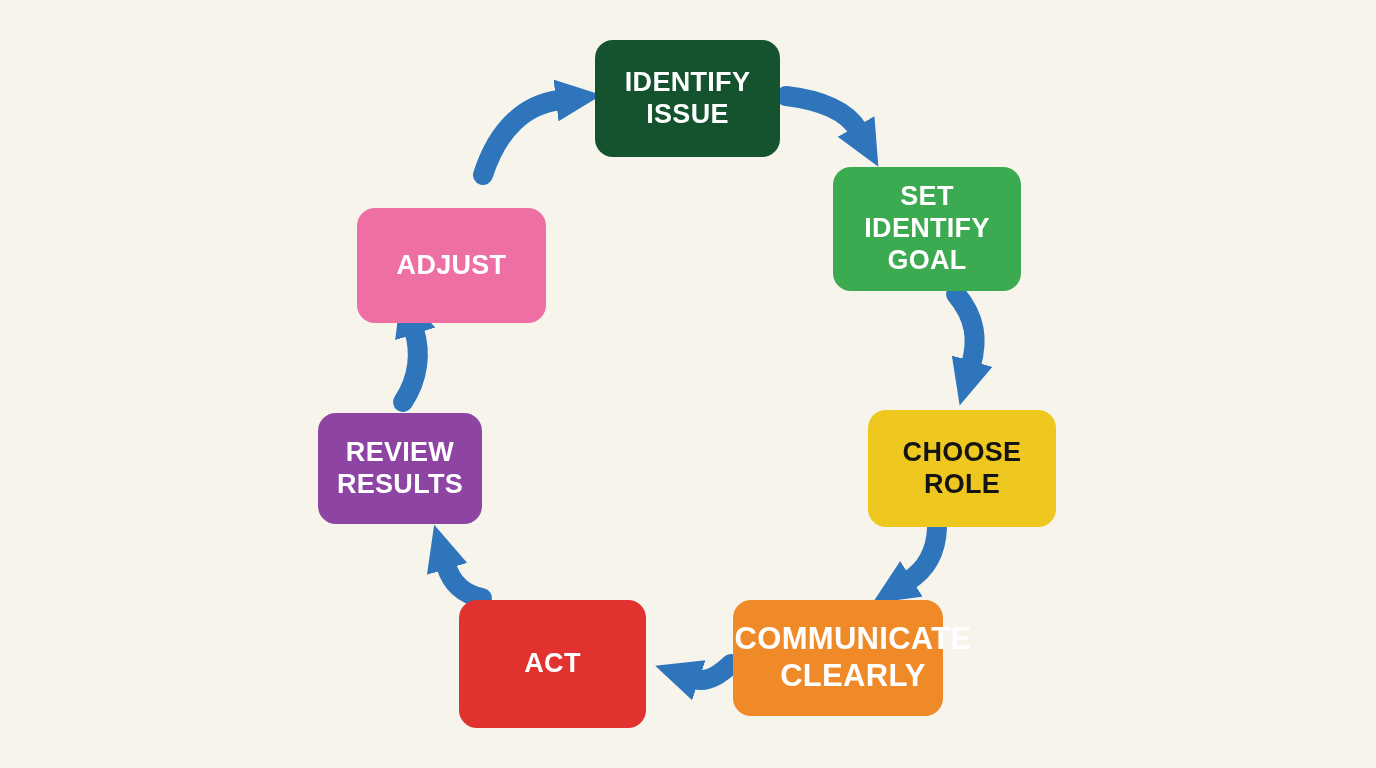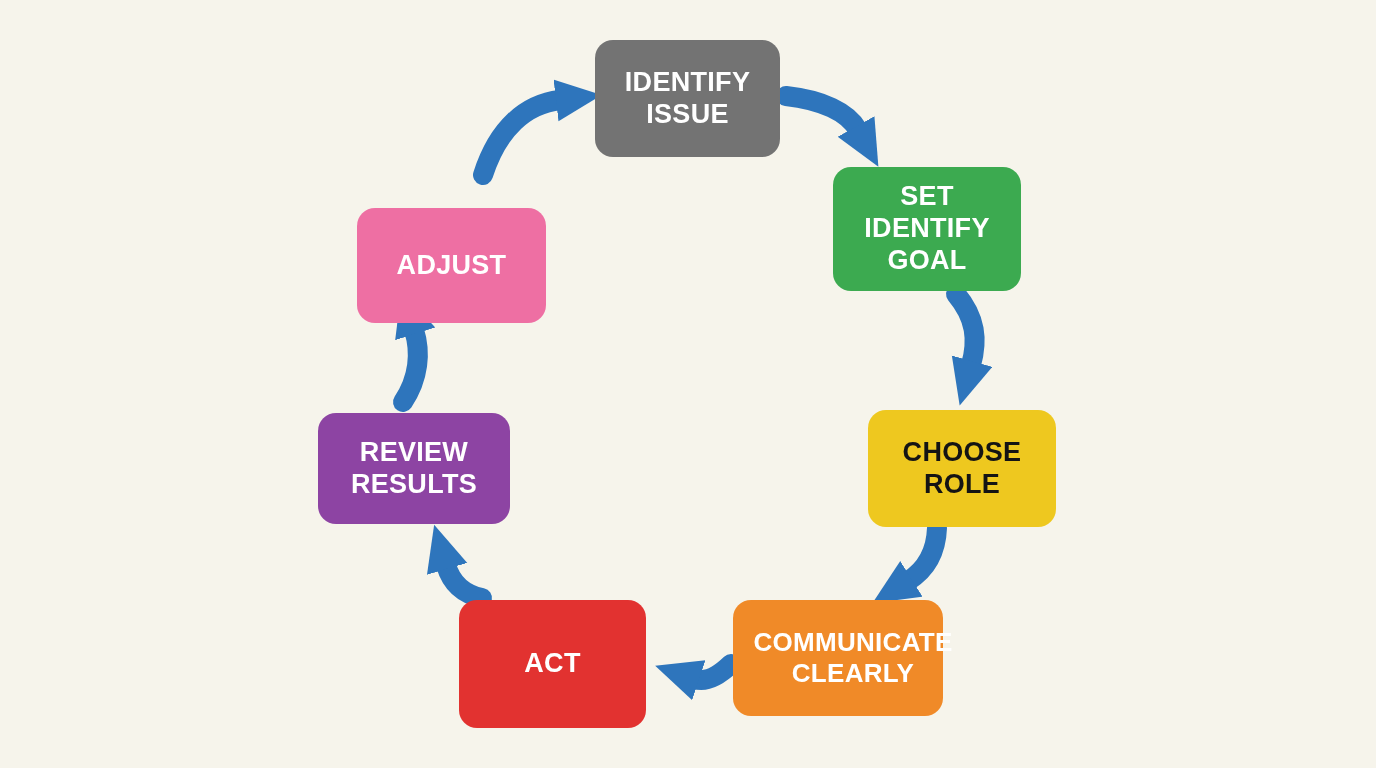--- a/index.html
+++ b/index.html
@@ -30,23 +30,23 @@
     font-weight: 700;
     font-size: 27px;
     line-height: 1.18;
     letter-spacing: 0.3px;
     padding: 6px 10px;
     box-sizing: border-box;
   }
   .b-identify    { left: 595px; top: 40px;  width: 185px; height: 117px; }
   .b-set         { left: 833px; top: 167px; width: 188px; height: 124px; }
   .b-choose      { left: 868px; top: 410px; width: 188px; height: 117px; }
-  .b-communicate { left: 733px; top: 600px; width: 210px; height: 116px; font-size: 26px; padding-left: 40px; }
+  .b-communicate { left: 733px; top: 600px; width: 210px; height: 116px; font-size: 31px; padding-left: 40px; }
   .b-act         { left: 459px; top: 600px; width: 187px; height: 128px; }
-  .b-review      { left: 318px; top: 413px; width: 192px; height: 111px; }
+  .b-review      { left: 318px; top: 413px; width: 164px; height: 111px; }
   .b-adjust      { left: 357px; top: 170px; width: 189px; height: 115px; }
 </style>
 </head>
 <body>
 
 <div class="canvas" style="background-color: rgb(246, 244, 235);">
 
   <svg class="arrows-layer" width="1376" height="768" viewBox="0 0 1376 768">
     <defs>
       <marker id="ah" markerUnits="userSpaceOnUse" markerWidth="48" markerHeight="44" refX="4" refY="21" orient="auto">
@@ -62,21 +62,21 @@
 
     <path d="M 937 528 C 936 555 924 571 908 581" fill="none" stroke-width="20" stroke-linecap="round" marker-end="url(#ah)" stroke="#2e75bc"></path>
 
     <path d="M 731 664 Q 710 684 695 679" fill="none" stroke-width="20" stroke-linecap="round" marker-end="url(#ah)" stroke="#2e75bc"></path>
 
     <path d="M 482 598 C 462 594 451 582 446 565" fill="none" stroke-width="20" stroke-linecap="round" marker-end="url(#ah)" stroke="#2e75bc"></path>
 
     <path d="M 403 402 C 419 378 421 352 414 330" fill="none" stroke-width="20" stroke-linecap="round" marker-end="url(#ah)" stroke="#2e75bc"></path>
   </svg>
 
-  <div class="step-box b-identify" style="background-color: #737373; color: rgb(255, 255, 255);">
+  <div class="step-box b-identify" style="background-color: #14532d; color: rgb(255, 255, 255);">
     <span>IDENTIFY ISSUE</span>
   </div>
 
   <div class="step-box b-set" style="background-color: rgb(60, 170, 80); color: rgb(255, 255, 255);">
     <span>SET IDENTIFY GOAL</span>
   </div>
 
   <div class="step-box b-choose" style="background-color: rgb(238, 200, 31); color: rgb(20, 20, 20);">
     <span>CHOOSE ROLE</span>
   </div>

